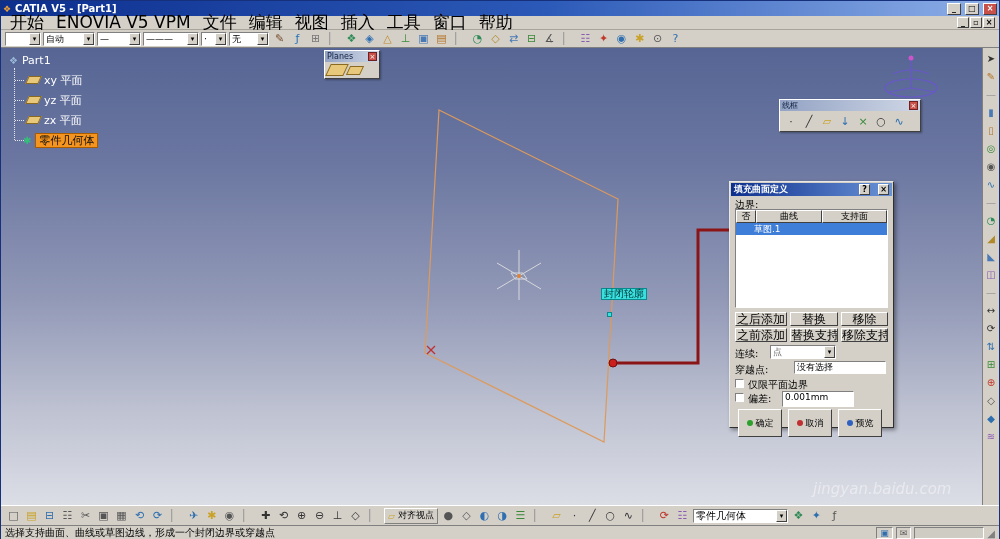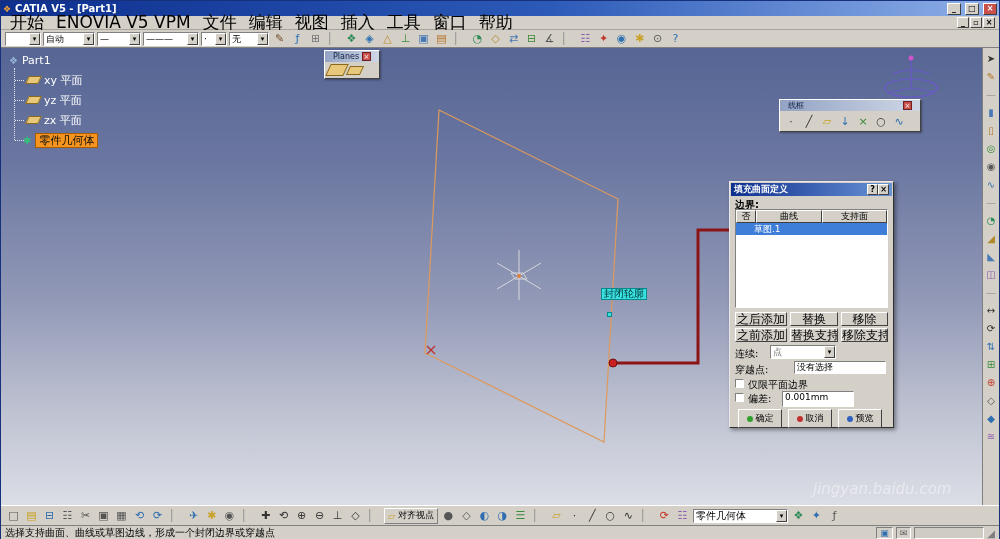--- a/index.html
+++ b/index.html
@@ -35,44 +35,44 @@
   
   .tree{position:absolute;left:0;top:0;z-index:2;color:#fff;}
   .tree-row{position:absolute;display:flex;align-items:center;gap:4px;height:16px;white-space:nowrap;}
   .tree-line-v{position:absolute;left:13px;top:20px;height:72px;width:0;border-left:1px dotted #e6e6ee;}
   .tree-stub{position:absolute;left:14px;width:9px;height:0;border-top:1px dotted #e6e6ee;}
   .plane-swatch{display:inline-block;width:13px;height:8px;background:#e8c87a;border:1px solid #8a6a20;transform:skewX(-25deg);}
   .tree-hl{background:#f5941e;border:1px solid #a85c00;color:#101010;padding:0 3px;line-height:13px;}
 
   
   .palette{position:absolute;background:#d4d0c8;border:1px solid;border-color:#fff #404040 #404040 #fff;box-shadow:1px 1px 2px rgba(0,0,0,.35);z-index:5;}
-  .pal-title{height:11px;background:linear-gradient(90deg,#93a3c4,#cfd7e6);display:flex;align-items:center;font-size:8px;padding:0 8px;gap:2px;color:#102040;}
+  .pal-title{height:11px;background:linear-gradient(90deg,#93a3c4,#cfd7e6);display:flex;align-items:center;font-size:8px;padding:0 2px;gap:2px;color:#102040;}
   .pal-close{margin-left:auto;width:9px;height:9px;background:#c85048;color:#fff;font-size:7px;line-height:8px;text-align:center;border:1px solid #702020;}
   .pal-body{display:flex;align-items:center;gap:2px;padding:2px 3px;}
   .picon{width:16px;height:16px;display:inline-flex;align-items:center;justify-content:center;font-size:11px;background:#d4d0c8;}
 
   
   .contour-label{position:absolute;left:600px;top:240px;z-index:3;background:#38e0e0;border:1px solid #0a8a8a;font-size:10px;line-height:10px;padding:0 2px;color:#003030;white-space:nowrap;}
   .contour-dot{position:absolute;left:606px;top:264px;width:5px;height:5px;background:#38e0e0;border:1px solid #0a8a8a;z-index:3;}
 
   .watermark{position:absolute;left:812px;top:432px;z-index:2;font-size:15px;font-style:italic;color:rgba(255,255,255,.45);}
 
   
   .dialog{position:absolute;left:728px;top:133px;width:165px;height:247px;background:#d4d0c8;border:1px solid;border-color:#e8e8e8 #303030 #303030 #e8e8e8;box-shadow:2px 2px 4px rgba(0,0,0,.4);z-index:6;font-size:10px;}
-  .dlg-title{position:absolute;left:1px;top:1px;right:1px;height:13px;background:linear-gradient(90deg,#0d2f8e,#6a93d6);color:#fff;display:flex;align-items:center;font-size:9px;font-weight:bold;padding:0 3px;gap:0;}
+  .dlg-title{position:absolute;left:1px;top:1px;right:1px;height:13px;background:linear-gradient(90deg,#0d2f8e,#6a93d6);color:#fff;display:flex;align-items:center;font-size:9px;font-weight:bold;padding:0 3px;gap:8px;}
   .dlg-btn{width:11px;height:11px;background:#d4d0c8;border:1px solid;border-color:#fff #404040 #404040 #fff;color:#000;font-size:8px;line-height:9px;text-align:center;font-weight:bold;}
   .dlg-label{position:absolute;font-size:10px;}
   .dtable{position:absolute;left:5px;top:27px;width:153px;height:99px;border:1px solid;border-color:#808080 #fff #fff #808080;background:#fff;}
   .dt-head{display:flex;height:13px;}
   .dt-hc{background:#d4d0c8;border:1px solid;border-color:#fff #404040 #404040 #fff;font-size:9px;text-align:center;line-height:11px;overflow:hidden;}
   .dt-row{height:12px;background:#3f7ed8;color:#fff;font-size:9px;line-height:12px;padding-left:18px;}
   .dbtn{position:absolute;height:14px;background:#d4d0c8;border:1px solid;border-color:#fff #404040 #404040 #fff;font-size:12px;text-align:center;line-height:12px;overflow:hidden;white-space:nowrap;}
   .dfield{position:absolute;background:#fff;border:1px solid;border-color:#808080 #fff #fff #808080;font-size:9px;line-height:11px;padding:0 2px;overflow:hidden;white-space:nowrap;}
   .chk{position:absolute;width:9px;height:9px;background:#fff;border:1px solid;border-color:#808080 #fff #fff #808080;}
-  .okbtn{position:absolute;width:44px;height:19px;background:#d4d0c8;border:1px solid;border-color:#fff #404040 #404040 #fff;display:flex;align-items:center;justify-content:center;gap:3px;font-size:9px;}
+  .okbtn{position:absolute;width:44px;height:28px;background:#d4d0c8;border:1px solid;border-color:#fff #404040 #404040 #fff;display:flex;align-items:center;justify-content:center;gap:3px;font-size:9px;}
   .dot{width:6px;height:6px;border-radius:50%;display:inline-block;}
   .dot-green{background:#2ea02e;} .dot-red{background:#c03030;} .dot-blue{background:#3060c0;}
 
   
   .right-strip{position:absolute;right:0;top:47px;width:17px;height:457px;background:#d4d0c8;border-left:1px solid #808080;display:flex;flex-direction:column;align-items:center;padding-top:2px;gap:2px;z-index:4;}
   .ricon{width:15px;height:16px;display:flex;align-items:center;justify-content:center;font-size:10px;flex:none;}
 
   
   .bottombar{position:absolute;left:0;top:504px;width:100%;height:20px;background:#d4d0c8;border-top:1px solid #fff;display:flex;align-items:center;gap:2px;padding:0 4px;}
   .align-toggle{display:inline-flex;align-items:center;gap:3px;height:16px;border:1px solid;border-color:#fff #808080 #808080 #fff;padding:0 3px;font-size:9px;flex:none;background:#d4d0c8;}
@@ -265,21 +265,21 @@
 
     <div class="watermark">jingyan.baidu.com</div>
 
     <div class="dialog">
       <div class="dlg-title">
         <span>填充曲面定义</span>
         <span class="tb-spacer"></span>
         <span class="dlg-btn">?</span>
         <span class="dlg-btn">×</span>
       </div>
-      <span class="dlg-label" style="left:5px;top:16px;font-weight:bold;">边界:</span>
+      <span class="dlg-label" style="left:5px;top:16px;">边界:</span>
       <div class="dtable">
         <div class="dt-head">
           <span class="dt-hc" style="width:20px;">否</span>
           <span class="dt-hc" style="width:66px;">曲线</span>
           <span class="dt-hc" style="width:65px;">支持面</span>
         </div>
         <div class="dt-row">草图.1</div>
       </div>
       <span class="dbtn" style="left:5px;top:130px;width:52px;">之后添加</span>
       <span class="dbtn" style="left:60px;top:130px;width:48px;">替换</span>

